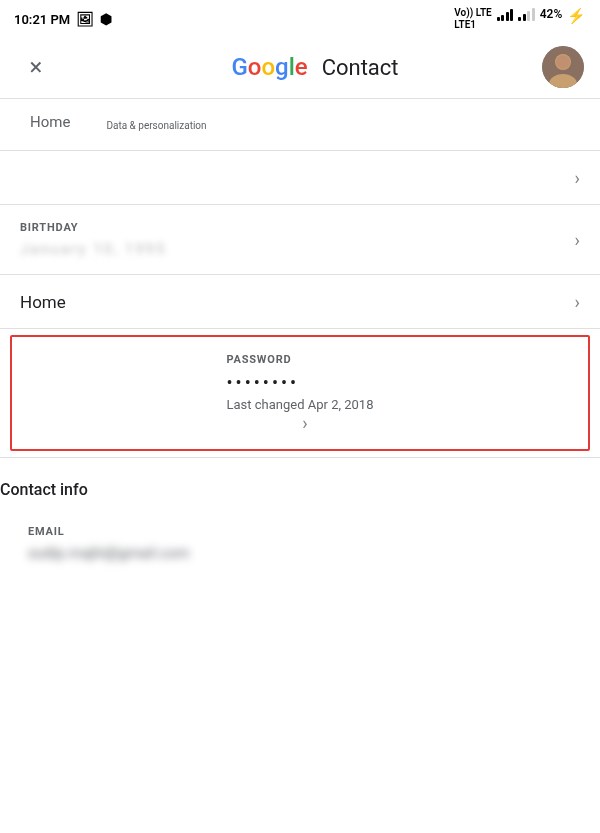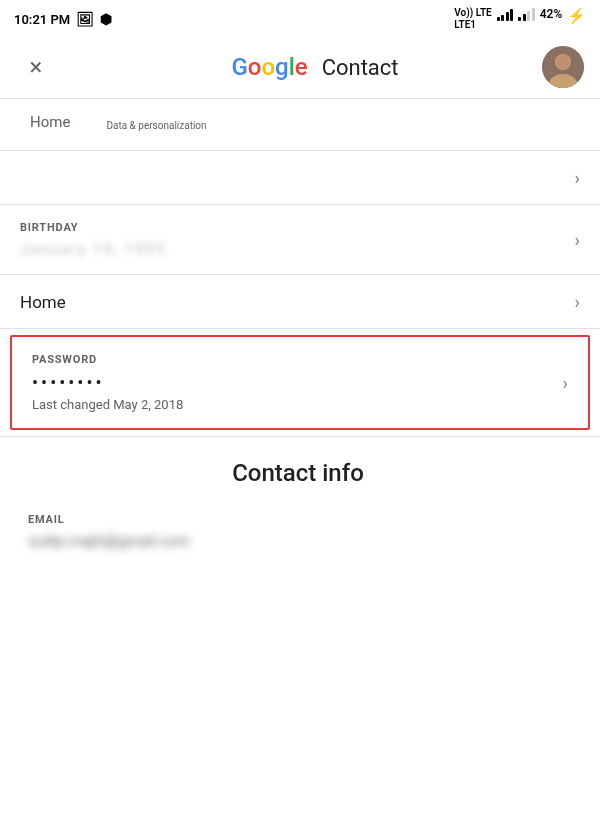--- a/index.html
+++ b/index.html
@@ -117,20 +117,21 @@
       align-items: center;
       justify-content: space-between;
       padding: 16px 20px 16px 20px;
       border-bottom: 1px solid #e0e0e0;
       cursor: pointer;
     }
     .info-row.highlighted {
       border: 2.5px solid #e53935;
       margin: 6px 10px;
       border-radius: 2px;
+      flex-direction: column;
     }
     .info-row-content { flex: 1; }
     .info-label {
       font-size: 11px;
       font-weight: 700;
       color: #5f6368;
       letter-spacing: 0.8px;
       text-transform: uppercase;
       margin-bottom: 6px;
     }
@@ -157,23 +158,22 @@
       margin-top: 4px;
     }
     .chevron {
       color: #80868b;
       font-size: 18px;
       margin-left: 10px;
     }
 
     
     .section-header {
-      text-align: center;
       padding: 22px 4px 10px 0;
-      font-size: 24px;
+      font-size: 16px;
       font-weight: 500;
       color: #202124;
       border-top: 1px solid #e0e0e0;
     }
 
     .email-row {
       padding: 16px 20px 10px 20px;
       margin-left: 8px;
     }
     .email-value {
@@ -262,21 +262,21 @@
     <div class="info-row-content">
       <div class="info-value">Home</div>
     </div>
     <span class="chevron">›</span>
   </div>
 
   <div class="info-row highlighted">
     <div class="info-row-content">
       <div class="info-label">PASSWORD</div>
       <div class="info-value dots">••••••••</div>
-      <div class="info-sub">Last changed May 2, 2018</div>
+      <div class="info-sub">Last changed Apr 2, 2018</div>
     </div>
     <span class="chevron">›</span>
   </div>
 
   <div class="section-header">Contact info</div>
 
   <div class="email-row">
     <div class="info-label">EMAIL</div>
     <div class="email-value">sudip.majhi@gmail.com</div>
   </div>

